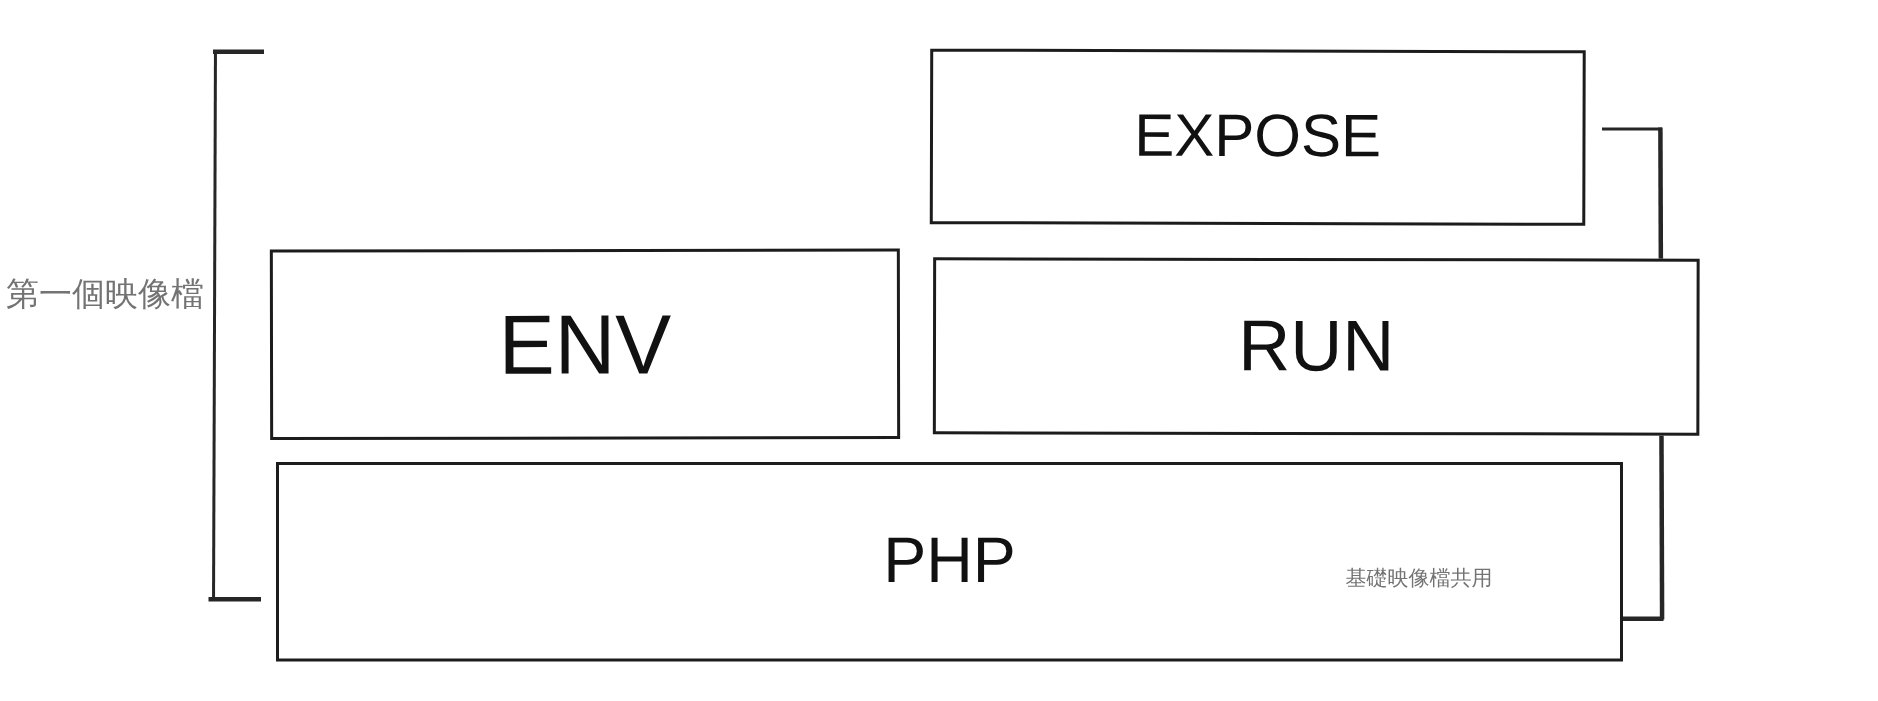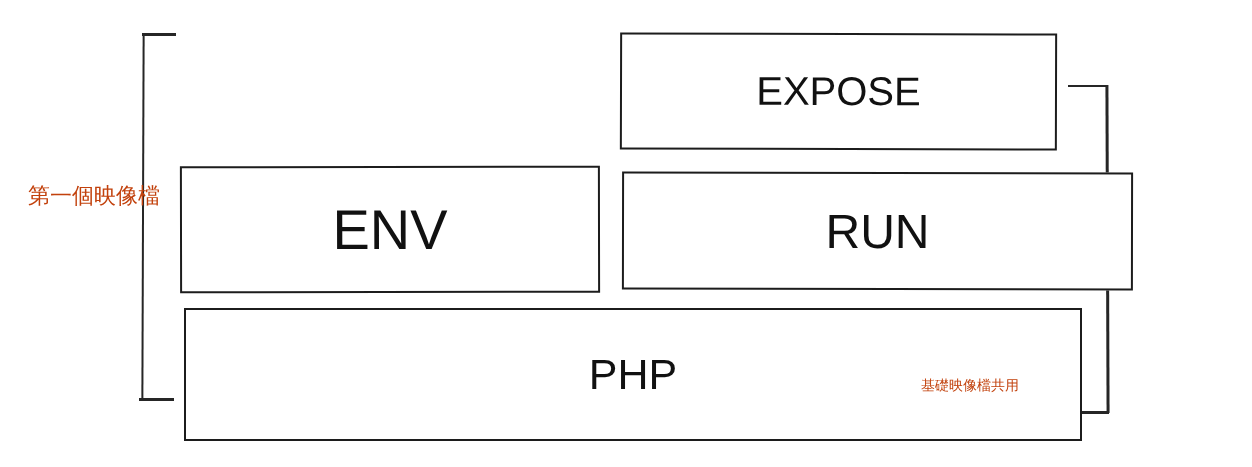--- a/index.html
+++ b/index.html
@@ -37,25 +37,24 @@
   
   .lb-vert   { left: 142px;  top: 34px;  width: 2px;  height: 366px; transform: rotate(0.2deg); }
   .lb-top    { left: 142px;  top: 33px;  width: 34px; height: 3px; }
   .lb-bottom { left: 139px;  top: 398px; width: 35px; height: 3px; }
   
   .rb-top    { left: 1068px; top: 85px;  width: 40px; height: 2px; }
   .rb-vert   { left: 1106px; top: 85px;  width: 3px;  height: 328px; transform: rotate(-0.2deg); }
   .rb-bottom { left: 1082px; top: 411px; width: 27px; height: 3px; }
   .annotation {
     position: absolute;
-    color: #c2410c;
+    color: #737373;
     font-size: 22px;
     font-weight: 500;
     white-space: nowrap;
-    margin-left: 24px;
   }
   .label-first  { left: 4px;    top: 181px; }
   .label-second { left: 1116px; top: 184px; }
   .label-base   { left: 897px;  top: 377px; font-size: 14px; }
 </style>
 </head>
 <body>
 
 <div class="stage">
 

